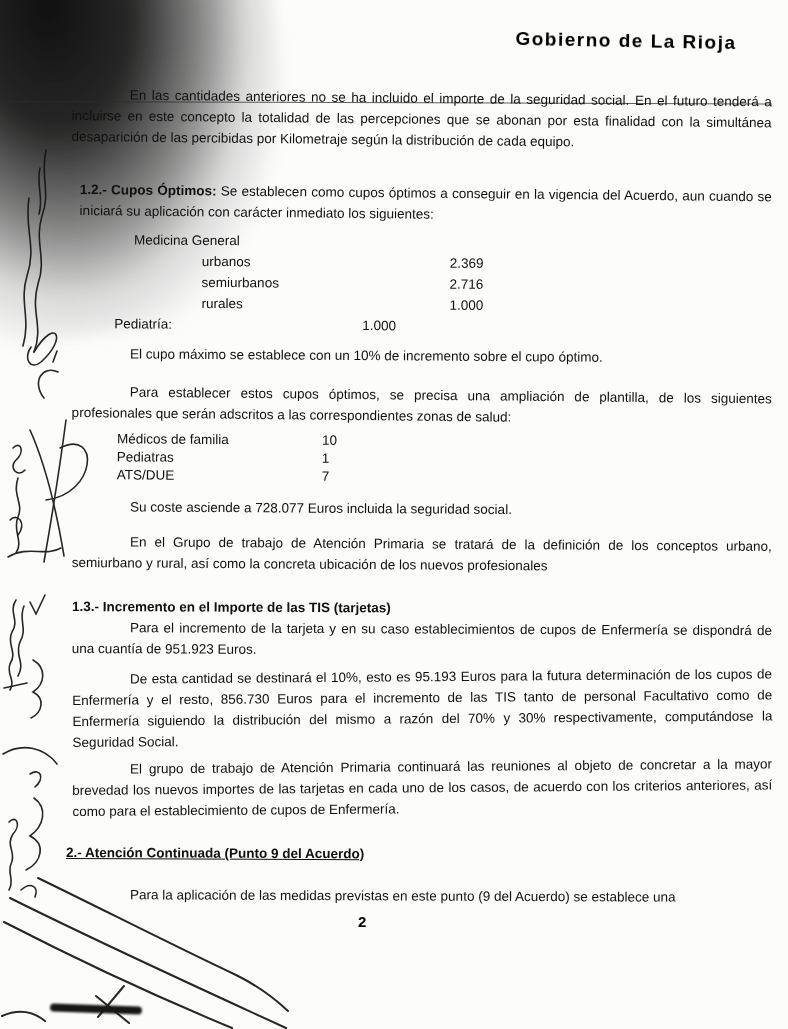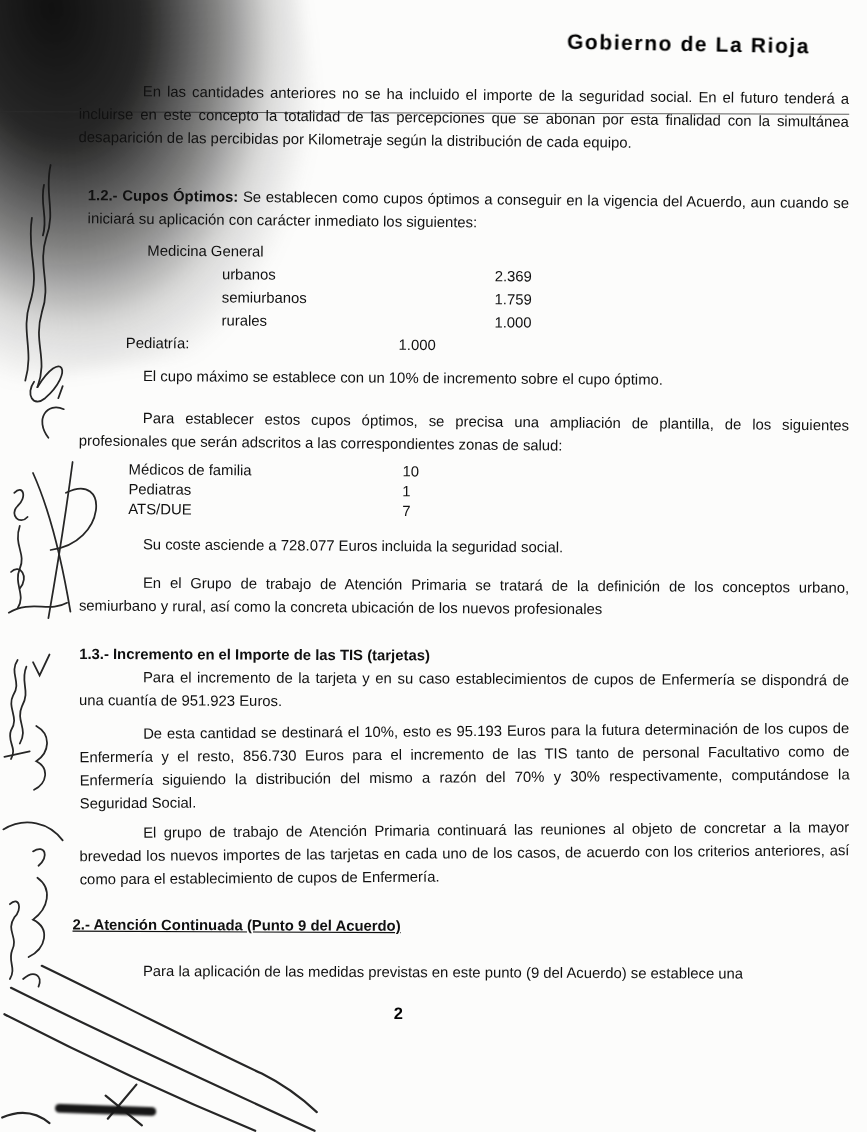--- a/index.html
+++ b/index.html
@@ -39,21 +39,21 @@
   
   .letterhead{
     position:absolute;top:30px;right:12px;width:300px;text-align:center;
     font-size:19px;font-weight:bold;color:#343434;letter-spacing:1.5px;
     transform:rotate(1.1deg);
     filter:blur(0.55px) contrast(2.4);
   }
 
   
   .content{
-    position:absolute;left:72px;top:72px;width:700px;
+    position:absolute;left:72px;top:84px;width:700px;
     font-size:13.5px;line-height:21px;text-align:justify;
   }
   .para{text-indent:58px;margin:0;}
   .tilt1{transform:rotate(0.6deg);transform-origin:0 0;}
   .tilt2{transform:rotate(0.4deg);transform-origin:0 0;}
   .tilt3{transform:rotate(-0.45deg);transform-origin:0 0;}
   .tilt4{transform:rotate(0.25deg);transform-origin:0 0;}
   b{font-weight:bold;}
 
   .h12{margin:32px 0 0 8px;text-indent:0;}
@@ -66,21 +66,21 @@
   .qrow.sub .lab{padding-left:130px;}
   .qrow.out .lab{padding-left:43px;}
   .qrow .val{width:80px;}
 
   .p-maximo{margin-top:9px;}
   .p-plantilla{margin-top:17px;}
 
   .staff{margin-top:6px;}
   .srow{display:flex;height:18px;align-items:center;}
   .srow .lab{width:250px;padding-left:45px;box-sizing:border-box;padding-left:45px;}
-  .srow .val{width:60px;margin-left:44px;}
+  .srow .val{width:60px;}
 
   .p-coste{margin-top:13px;}
   .p-grupo{margin-top:14px;}
 
   .h13{margin:23px 0 0 0;text-indent:0;font-weight:bold;}
   .s13p1{margin-top:0;}
   .s13p2{margin-top:10px;}
   .s13p3{margin-top:6px;}
 
   .h2sec{margin:20px 0 0 -6px;text-indent:0;font-weight:bold;text-decoration:underline;}
@@ -112,21 +112,21 @@
     <div class="quota tilt2">
       <div class="qrow group">
         <span class="lab">Medicina General</span>
       </div>
       <div class="qrow sub">
         <span class="lab">urbanos</span>
         <span class="val">2.369</span>
       </div>
       <div class="qrow sub">
         <span class="lab">semiurbanos</span>
-        <span class="val">1.759</span>
+        <span class="val">2.716</span>
       </div>
       <div class="qrow sub">
         <span class="lab">rurales</span>
         <span class="val">1.000</span>
       </div>
       <div class="qrow out">
         <span class="lab">Pediatría:</span>
         <span class="val">1.000</span>
       </div>
     </div>

